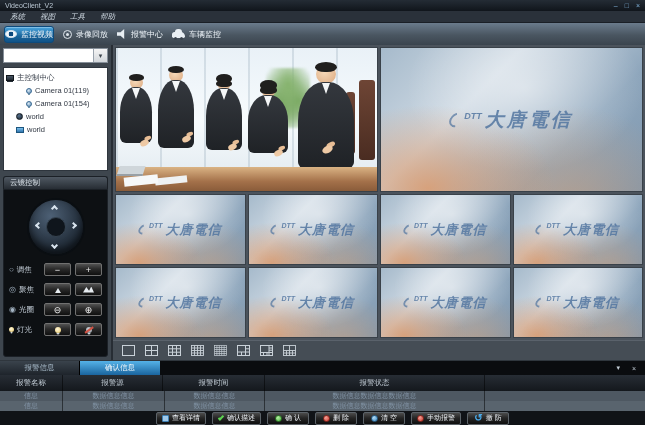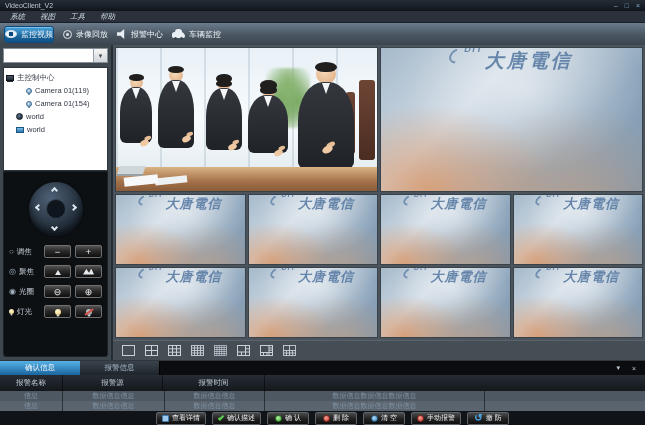--- a/index.html
+++ b/index.html
@@ -71,21 +71,21 @@
   
   .main { flex:1; display:flex; flex-direction:column; background:#4b535c; }
   .grid { flex:1; display:grid; grid-template-columns:repeat(4,1fr); grid-template-rows:145px 1fr 1fr; gap:2px; padding:2px; }
   .tile { position:relative; overflow:hidden; border:1px solid #394149;
           background:linear-gradient(135deg,#a6bacb,#cfdae4 35%,#8ea6bc 70%,#7f97ae); }
   .haze { position:absolute; inset:0;
           background:radial-gradient(ellipse at 18% 98%, rgba(224,148,94,.75), rgba(224,148,94,0) 42%),
                      radial-gradient(ellipse at 72% 110%, rgba(219,158,108,.5), transparent 45%),
                      radial-gradient(ellipse at 55% 28%, rgba(255,255,255,.5), transparent 58%); }
   .span2 { grid-column:span 2; }
-  .logo { position:absolute; inset:0; display:flex; justify-content:center; gap:2px; color:rgba(82,118,160,.85); }
+  .logo { position:absolute; inset:0; display:flex; align-items:center; justify-content:center; gap:2px; color:rgba(82,118,160,.85); }
   .crescent { width:8px; height:11px; border:2px solid rgba(82,118,160,.7); border-right-color:transparent; border-top-color:transparent; border-radius:50%; transform:rotate(40deg); }
   .dtt { font-size:7px; font-style:italic; font-weight:bold; transform:translateY(-4px); margin-right:1px; }
   .cn { font-size:13px; font-weight:bold; font-style:italic; letter-spacing:1px; }
   .big .cn { font-size:19px; letter-spacing:3px; }
   .big .dtt { font-size:9px; }
   .big .crescent { width:12px; height:16px; }
 
   
   .scene { position:absolute; inset:0; background:linear-gradient(180deg,#e9f1f7,#f7fbfd 50%,#dfe8ee); }
   .mullions { position:absolute; inset:0 0 22px 0; background:repeating-linear-gradient(90deg, rgba(150,170,185,.30) 0 2px, transparent 2px 44px); }
@@ -198,20 +198,21 @@
         <div class="tree-item" style="padding-left:12px">
           <span class="ti-globe"></span>
           <span>world</span>
         </div>
         <div class="tree-item" style="padding-left:12px">
           <span class="ti-screen"></span>
           <span>world</span>
         </div>
       </div>
 
+      <div class="ptz-header">云镜控制</div>
       <div class="ptz">
         <div class="pad">
           <span class="ch ch-up"></span>
           <span class="ch ch-right"></span>
           <span class="ch ch-down"></span>
           <span class="ch ch-left"></span>
           <span class="pad-center"></span>
         </div>
 
         <div class="ptz-row">
@@ -425,32 +426,33 @@
               <rect x="1.5" y="1.5" width="12" height="10"></rect>
               <path d="M7.5 1.5v5M1.5 6.5h12M1.5 9h12M4.5 6.5v5M7.5 6.5v5M10.5 6.5v5"></path>
             </svg>
           </span>
       </div>
     </div>
   </div>
 
   <div class="alarm">
     <div class="astrip">
+      <span class="atab atab1">报警信息</span>
       <span class="atab atab2">确认信息</span>
-      <span class="atab atab1">报警信息</span>
       <span class="astrip-right">
         <span>▾</span>
         <span>×</span>
       </span>
     </div>
 
     <div class="ahead">
       <span class="acell c1">报警名称</span>
       <span class="acell c3">报警源</span>
       <span class="acell c2">报警时间</span>
+      <span class="acell c4">报警状态</span>
       <span class="acell c5"></span>
     </div>
 
     <div class="arow">
       <span class="acell c1">信息</span>
       <span class="acell c2">数据信息信息</span>
       <span class="acell c3">数据信息信息</span>
       <span class="acell c4">数据信息数据信息数据信息</span>
       <span class="acell c5"></span>
     </div>

